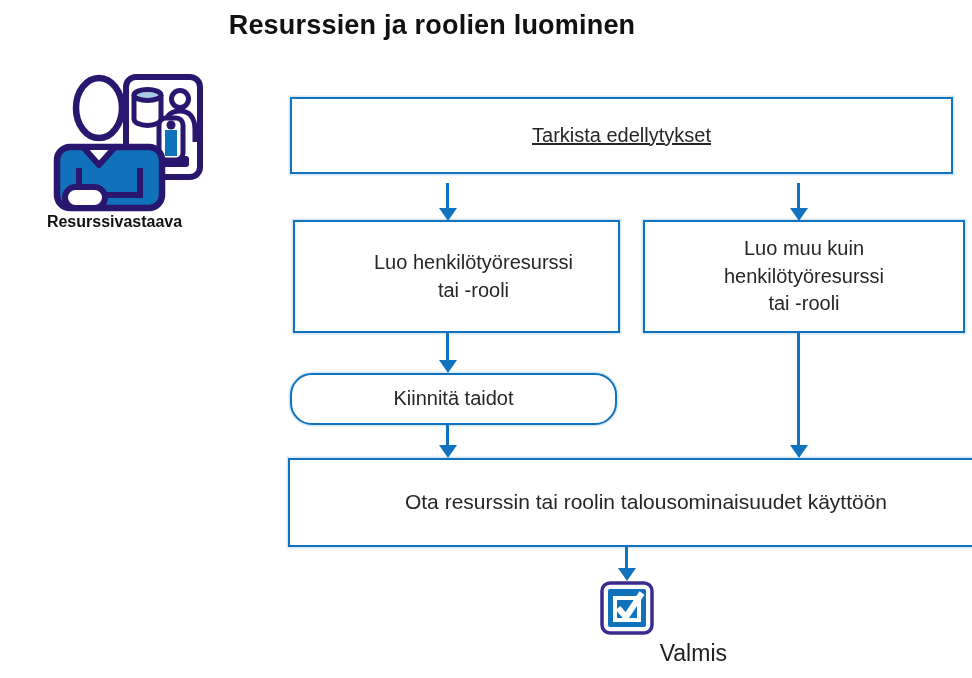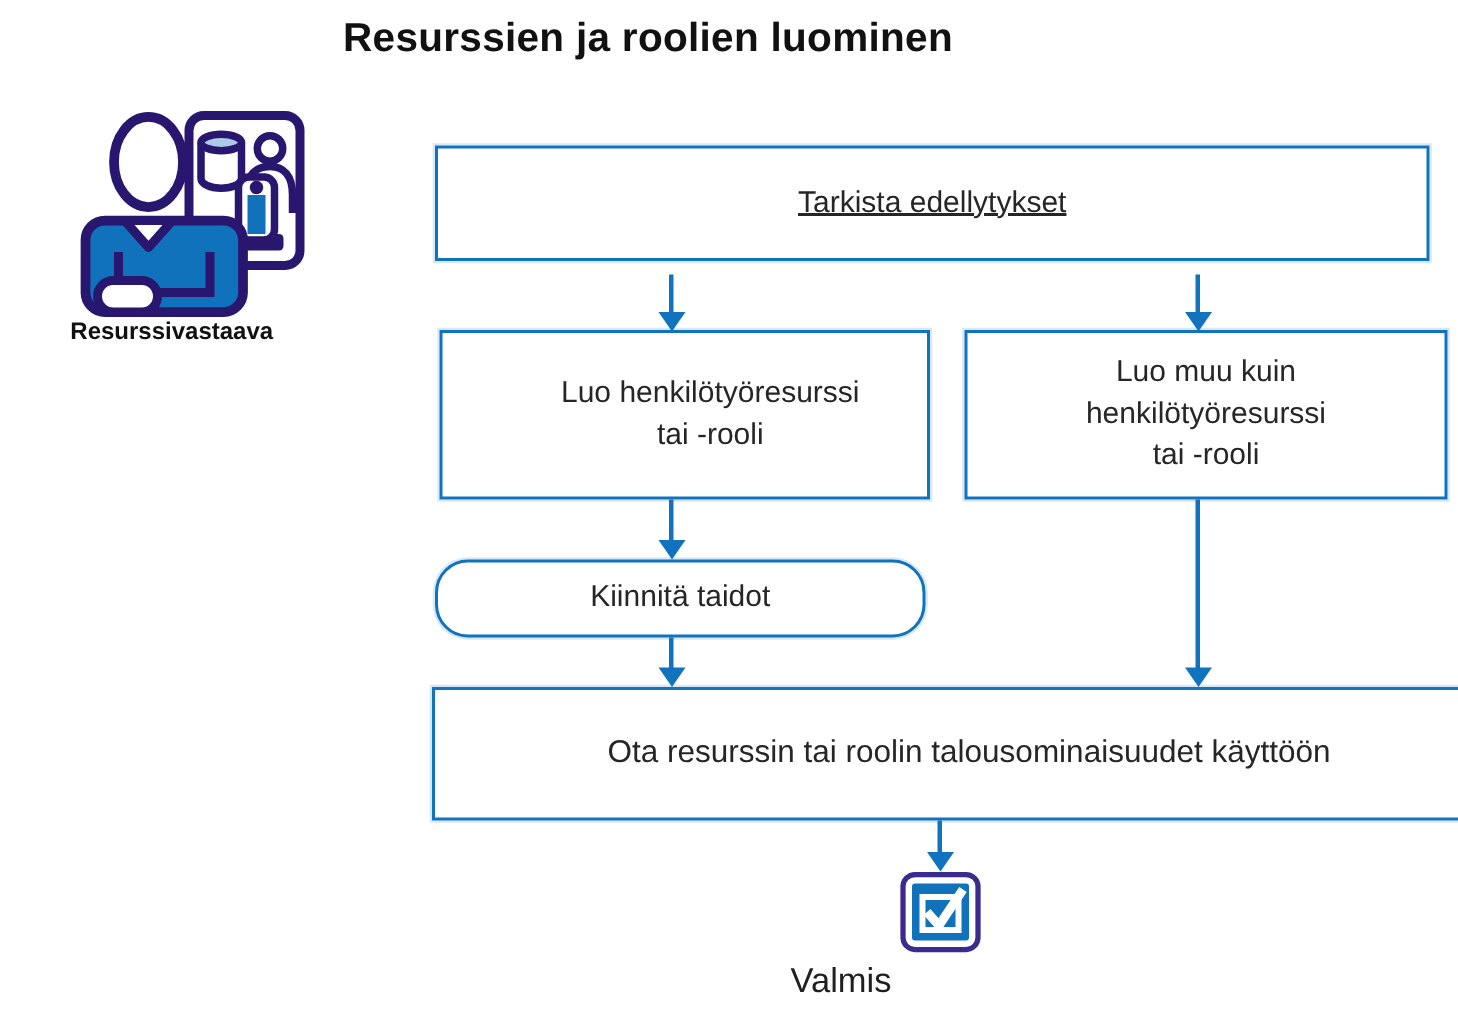--- a/index.html
+++ b/index.html
@@ -36,21 +36,21 @@
   #stem-4 { left:446px; top:425px; height:21px; } #head-4 { left:439px; top:445px; }
   #stem-5 { left:797px; top:333px; height:113px;} #head-5 { left:790px; top:445px; }
   #stem-6 { left:625px; top:547px; height:22px; } #head-6 { left:618px; top:568px; }
   .actor-icon { position:absolute; left:52px; top:70px; width:155px; height:142px; }
   .actor-label {
     position:absolute; left:12px; top:213px; width:205px; text-align:center;
     font-size:16px; font-weight:700; color:#111;
   }
   .terminal-icon { position:absolute; left:599px; top:580px; width:56px; height:56px; }
   .terminal-label {
-    position:absolute; left:527px; top:640px; width:200px; text-align:left;
+    position:absolute; left:527px; top:640px; width:200px; text-align:right;
     font-size:23px; color:#1f1f1f;
   }
 </style>
 </head>
 <body>
 
 <div class="canvas">
 
   <h1 class="title">Resurssien ja roolien luominen</h1>
 

